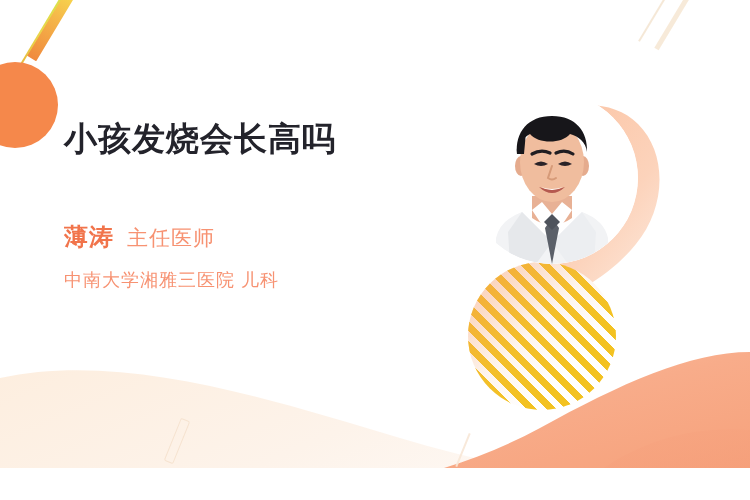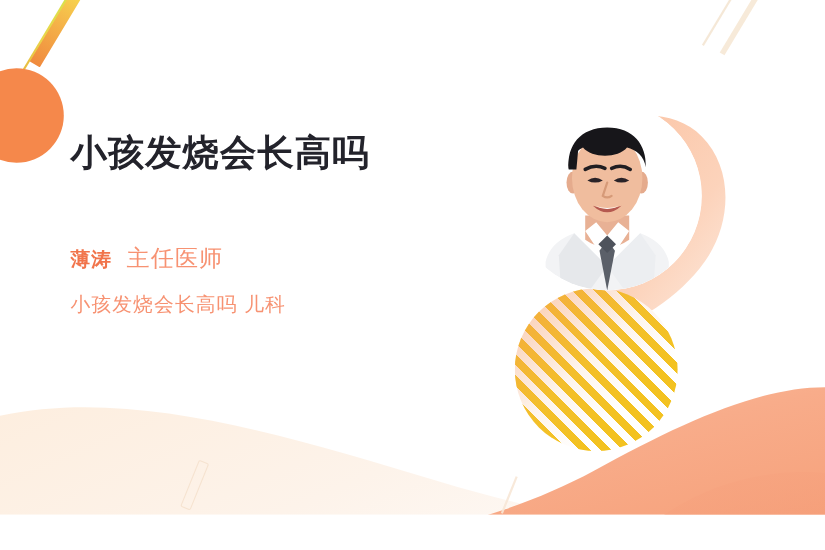--- a/index.html
+++ b/index.html
@@ -124,21 +124,21 @@
     letter-spacing:1px;
     line-height:1.25;
     margin:0 0 66px 0;
     white-space:nowrap;
   }
   .byline{
     white-space:nowrap;
     line-height:1.0;
   }
   #doctor-name{
-    font-size:18px;
+    font-size:24px;
     font-weight:bold;
     color:#f1744b;
     letter-spacing:1px;
   }
   #doctor-title{
     font-size:21px;
     font-weight:normal;
     color:#f79272;
     letter-spacing:1px;
     margin-left:13px;
@@ -251,16 +251,16 @@
   </div>
 
   <div id="text-block">
 
     <h1 id="page-title">小孩发烧会长高吗</h1>
 
     <div class="byline">
       <span id="doctor-name">薄涛</span><span id="doctor-title">主任医师</span>
     </div>
 
-    <div id="affiliation">小孩发烧会长高吗  儿科</div>
+    <div id="affiliation">中南大学湘雅三医院  儿科</div>
   </div>
 
 </div>
 
 </body></html>

